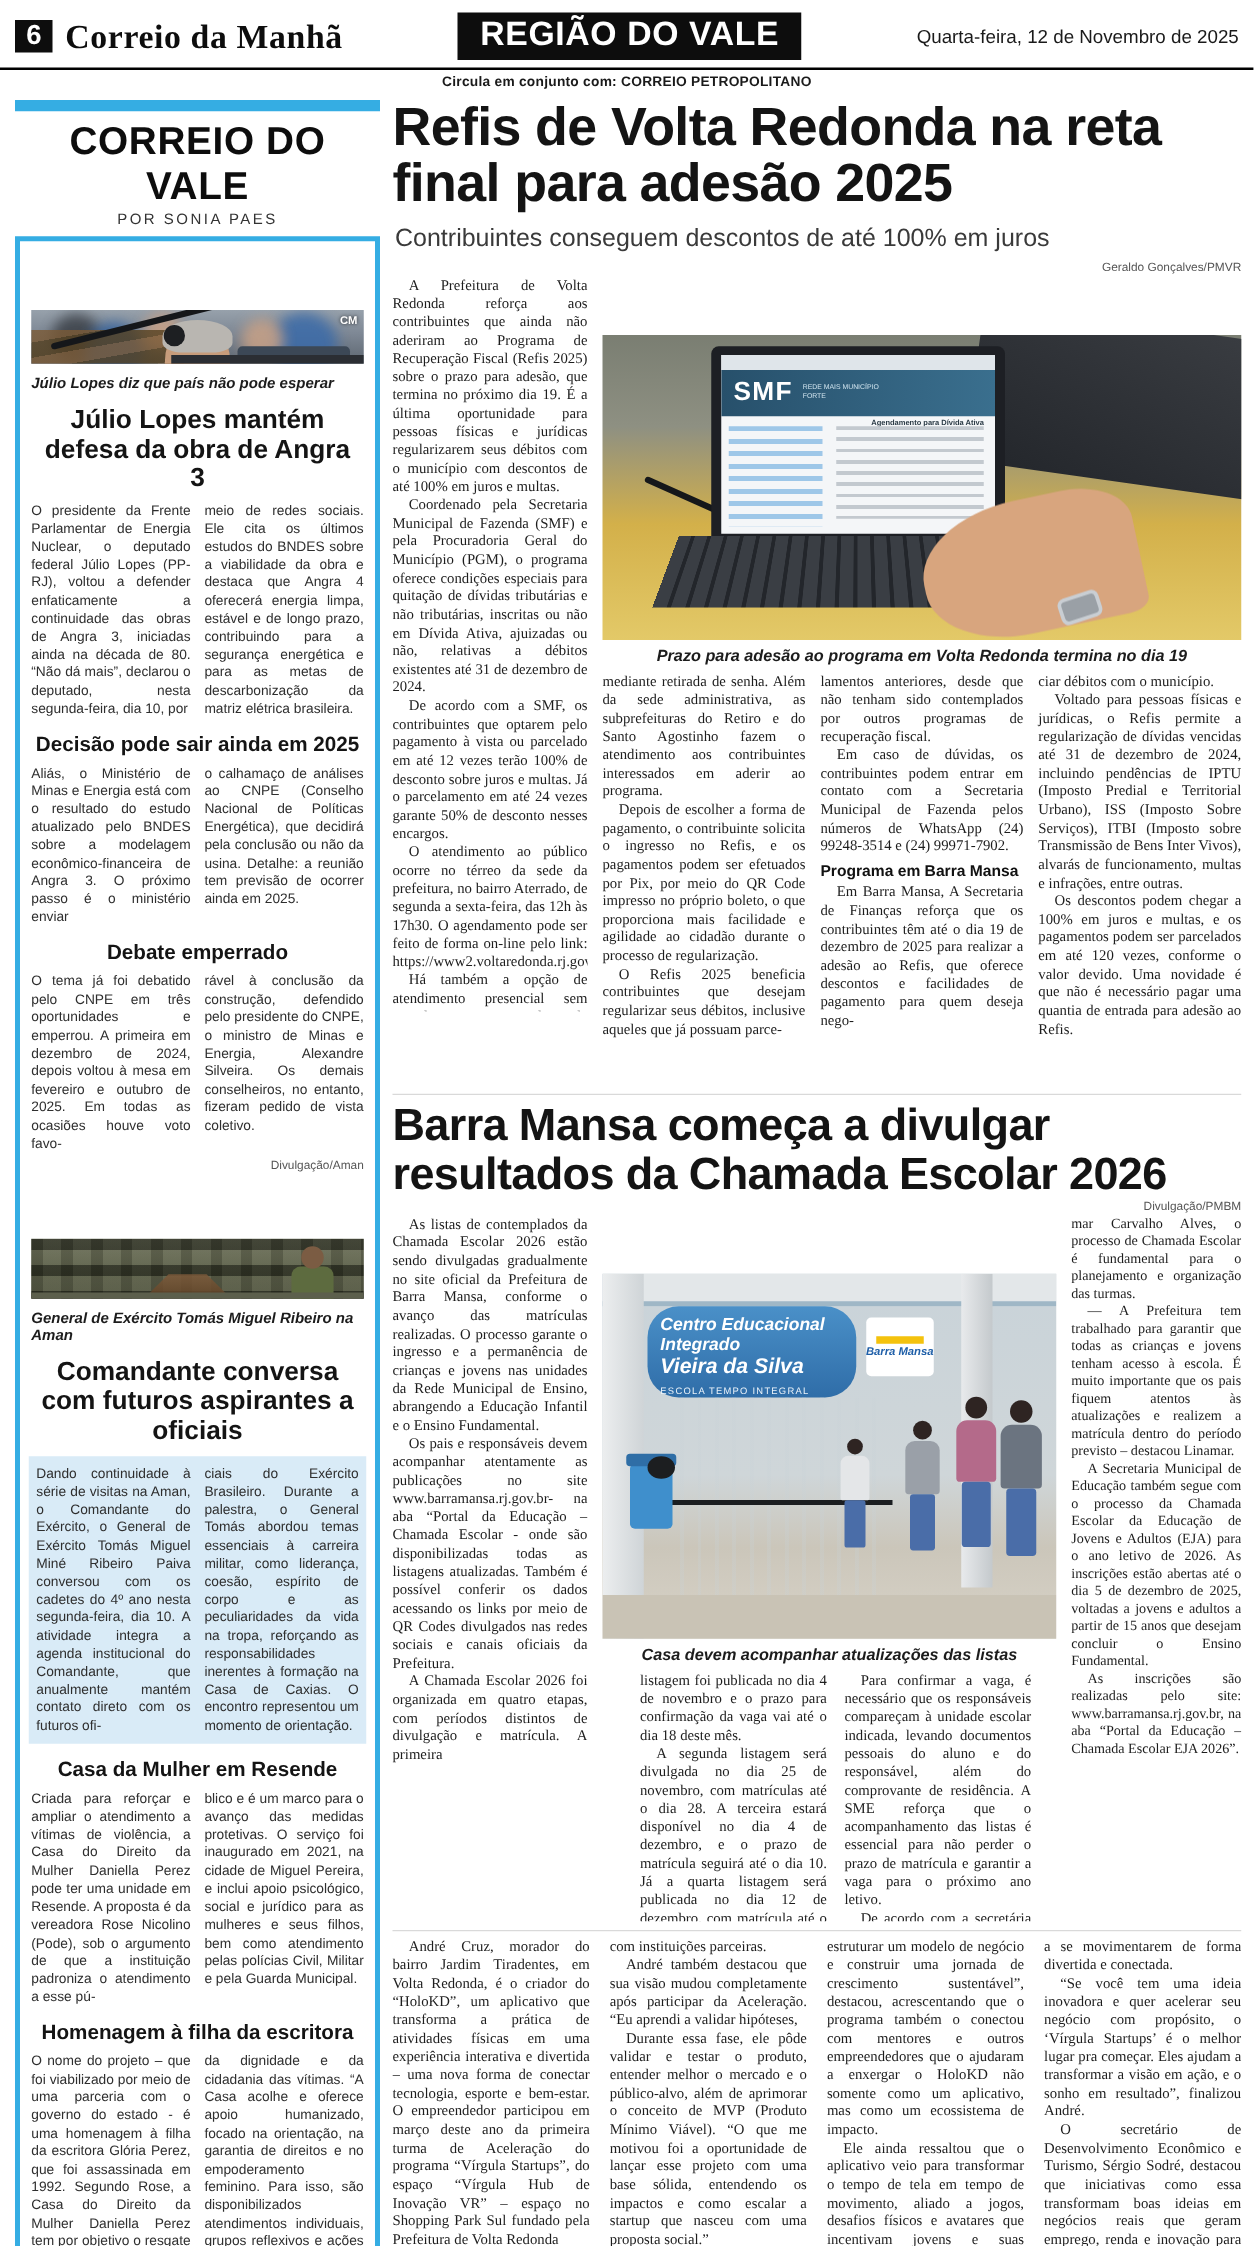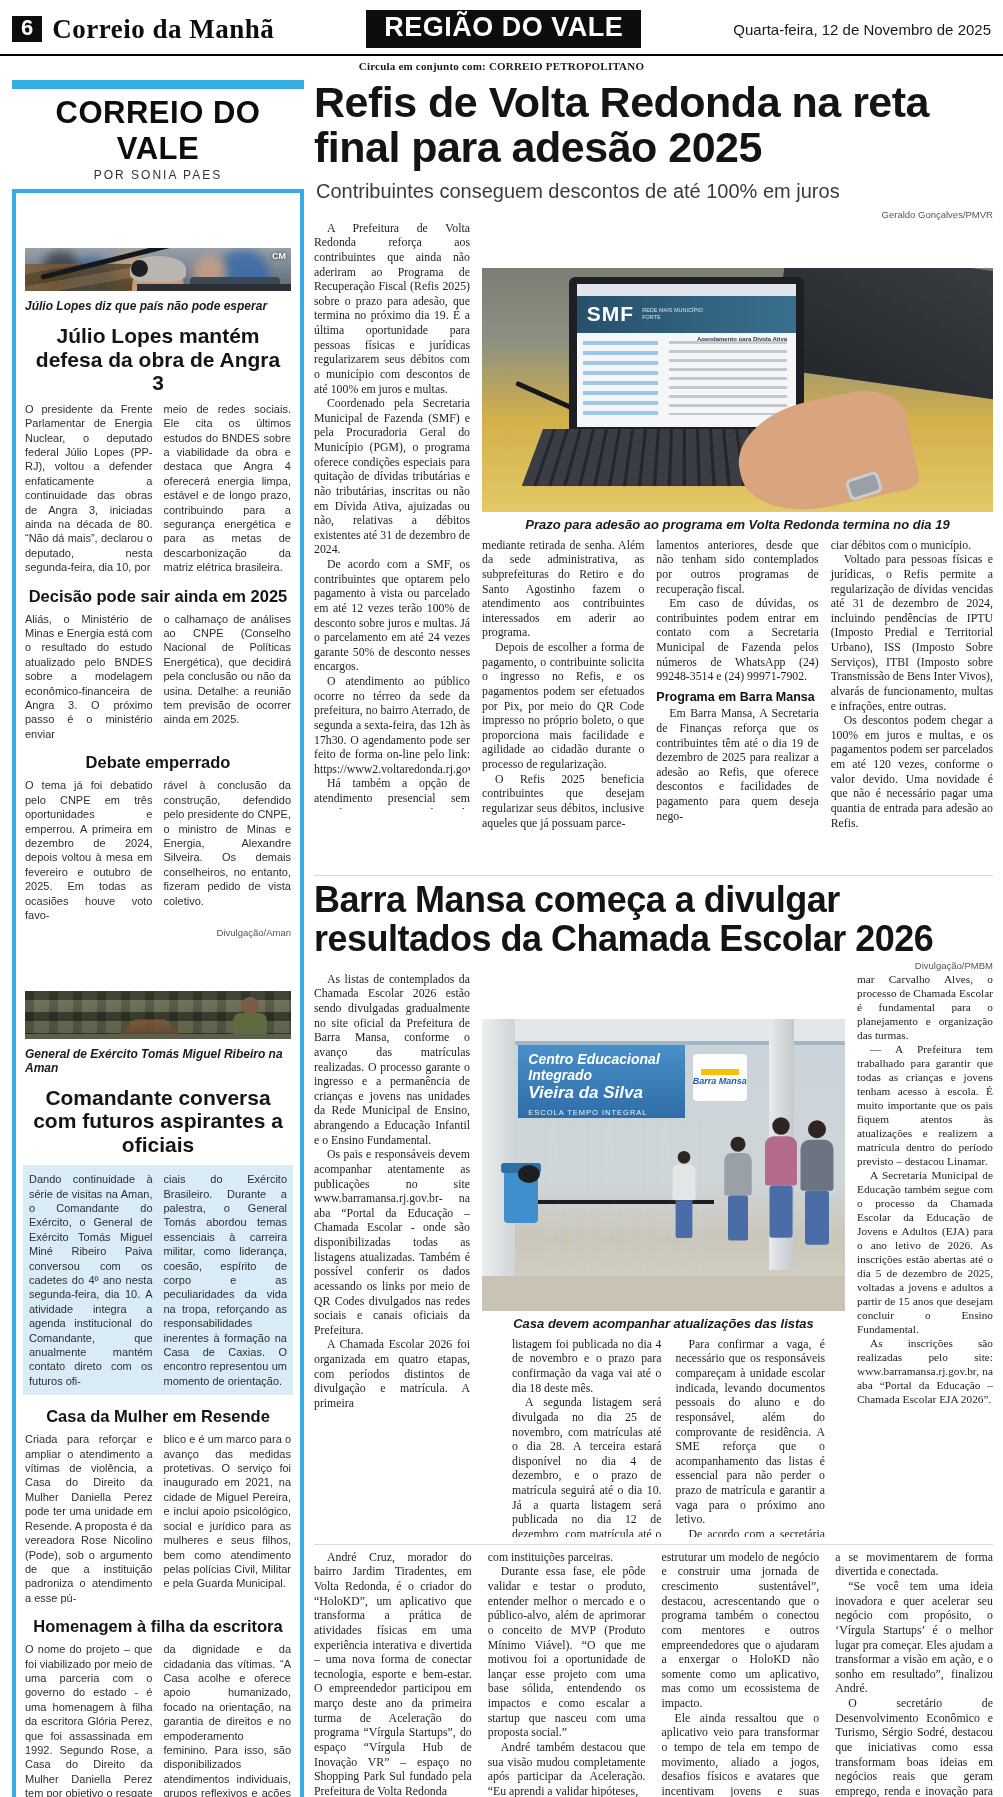--- a/index.html
+++ b/index.html
@@ -23,21 +23,21 @@
     font-family:"Liberation Serif","DejaVu Serif",serif; font-weight:bold;
     font-size:27px; letter-spacing:.5px; color:#0d0d0d;
   }
   .section-box{
     background:#0d0d0d; color:#fff; font-weight:bold; font-size:27px;
     padding:2px 18px 5px 18px; letter-spacing:.5px;
   }
   .edate{ font-size:15px; color:#1a1a1a; }
   .circ{
     text-align:center; font-size:11px; font-weight:bold; color:#1a1a1a;
-    padding:4px 0 2px 0; letter-spacing:.2px;font-family:Liberation Serif, serif;
+    padding:4px 0 2px 0; letter-spacing:.2px;
   }
   
   .content{ display:flex; gap:10px; padding:2px 10px 0 12px; }
   .leftcol{ width:292px; flex:none; }
   .maincol{ flex:1; min-width:0; padding-top:2px; }
 
   
   .accentbar{ height:9px; background:#35ade3; margin-top:4px; }
   .lc-title{ text-align:center; font-size:31px; font-weight:800; letter-spacing:.5px; margin-top:6px; color:#0d0d0d;}
   .lc-byline{ text-align:center; font-size:12px; letter-spacing:2px; color:#333; margin-top:1px; }
@@ -162,21 +162,21 @@
   .lp-watch{ position:absolute; right:22%; bottom:6%; width:34px; height:22px; background:#9aa0a6;
     border-radius:6px; border:3px solid #c9ced3; transform:rotate(-18deg);}
   .lp-cable{ position:absolute; left:6%; top:52%; width:14%; height:5px; background:#15171a; border-radius:3px; transform:rotate(24deg);}
 
   
   .photo-school{ height:292px; background:linear-gradient(180deg,#c9d3d9 0%,#cfd6d9 55%,#cbc6ba 75%,#d8d3c8 100%);}
   .sc-pillar-l{ position:absolute; left:0; top:0; width:9%; height:100%; background:linear-gradient(90deg,#eceeef,#cfd4d7);}
   .sc-pillar-r{ position:absolute; right:14%; top:0; width:7%; height:86%; background:linear-gradient(90deg,#e8eaec,#c4c9cc);}
   .sc-beam{ position:absolute; left:0; top:0; width:100%; height:9%; background:#e3e7e9; border-bottom:4px solid #9fb7c6;}
   .sc-sign{ position:absolute; left:10%; top:9%; width:46%; height:25%; background:linear-gradient(180deg,#4a90c8,#2f6da8);
-    color:#fff; padding:6px 10px;}
+    color:#fff; padding:6px 10px;border-radius:25px;}
   .sc-sign .l1{ font-style:italic; font-weight:bold; font-size:14px; line-height:1.15;}
   .sc-sign .l2{ font-style:italic; font-weight:bold; font-size:17px; line-height:1.2;}
   .sc-sign .l3{ font-size:7.5px; letter-spacing:1px; margin-top:4px; color:#eaf3fa;}
   .sc-logo{ position:absolute; left:58%; top:12%; width:15%; height:16%; background:#fff; border-radius:4px;
     display:flex; flex-direction:column; align-items:center; justify-content:center; gap:2px;}
   .sc-logo .bar{ width:70%; height:6px; background:#f4c20d;}
   .sc-logo .txt{ color:#1f5fa8; font-weight:bold; font-style:italic; font-size:9px; text-align:center; line-height:1;}
   .sc-gate{ position:absolute; left:17%; top:34%; width:44%; height:54%;
     background:linear-gradient(180deg,#23272b,#3a4046);
     background-image:repeating-linear-gradient(90deg,rgba(200,210,215,.25) 0 3px,transparent 3px 14px);}
@@ -430,22 +430,22 @@
 
       <hr class="rule">
 
       <article class="tec">
         <div class="tec-body">
           <div class="ser-col">
             <p>André Cruz, morador do bairro Jardim Tiradentes, em Volta Redonda, é o criador do “HoloKD”, um aplicativo que transforma a prática de atividades físicas em uma experiência interativa e divertida – uma nova forma de conectar tecnologia, esporte e bem-estar. O empreendedor participou em março deste ano da primeira turma de Aceleração do programa “Vírgula Startups”, do espaço “Vírgula Hub de Inovação VR” – espaço no Shopping Park Sul fundado pela Prefeitura de Volta Redonda</p>
           </div>
           <div class="ser-col">
             <p class="cont">com instituições parceiras.</p>
+            <p>André também destacou que sua visão mudou completamente após participar da Aceleração. “Eu aprendi a validar hipóteses,</p>
             <p>Durante essa fase, ele pôde validar e testar o produto, entender melhor o mercado e o público-alvo, além de aprimorar o conceito de MVP (Produto Mínimo Viável). “O que me motivou foi a oportunidade de lançar esse projeto com uma base sólida, entendendo os impactos e como escalar a startup que nasceu com uma proposta social.”</p>
-            <p>André também destacou que sua visão mudou completamente após participar da Aceleração. “Eu aprendi a validar hipóteses,</p>
           </div>
           <div class="ser-col">
             <p class="cont">estruturar um modelo de negócio e construir uma jornada de crescimento sustentável”, destacou, acrescentando que o programa também o conectou com mentores e outros empreendedores que o ajudaram a enxergar o HoloKD não somente como um aplicativo, mas como um ecossistema de impacto.</p>
             <p>Ele ainda ressaltou que o aplicativo veio para transformar o tempo de tela em tempo de movimento, aliado a jogos, desafios físicos e avatares que incentivam jovens e suas famílias</p>
           </div>
           <div class="ser-col">
             <p class="cont">a se movimentarem de forma divertida e conectada.</p>
             <p>“Se você tem uma ideia inovadora e quer acelerar seu negócio com propósito, o ‘Vírgula Startups’ é o melhor lugar pra começar. Eles ajudam a transformar a visão em ação, e o sonho em resultado”, finalizou André.</p>
             <p>O secretário de Desenvolvimento Econômico e Turismo, Sérgio Sodré, destacou que iniciativas como essa transformam boas ideias em negócios reais que geram emprego, renda e inovação para a cidade.</p>
           </div>

